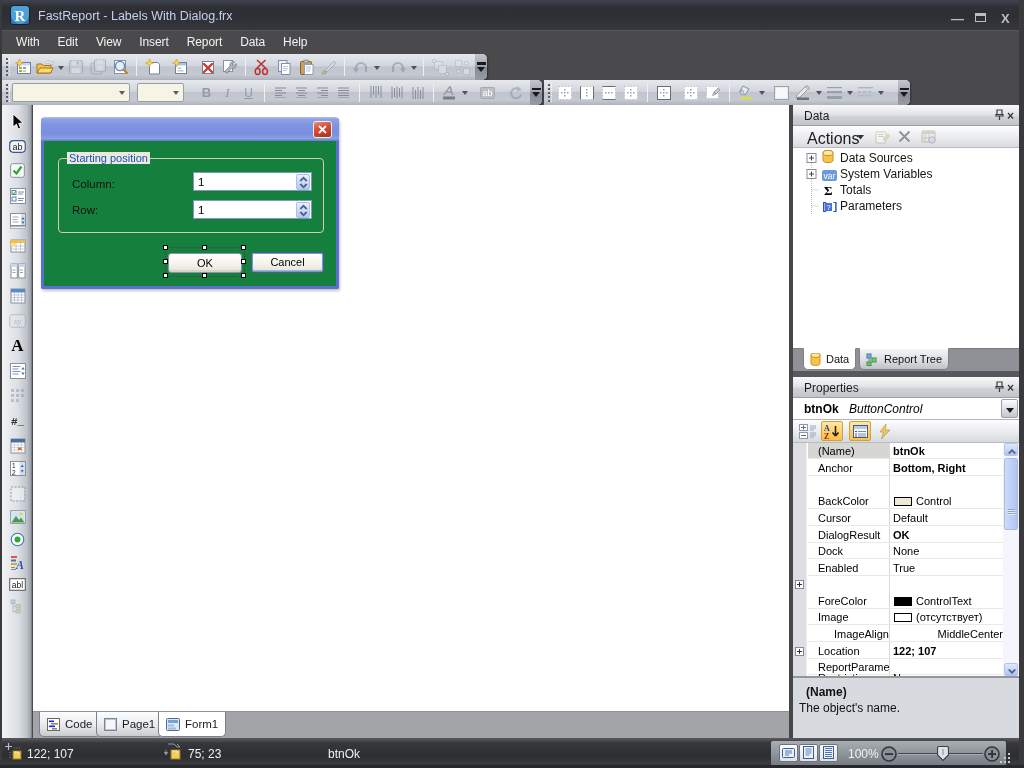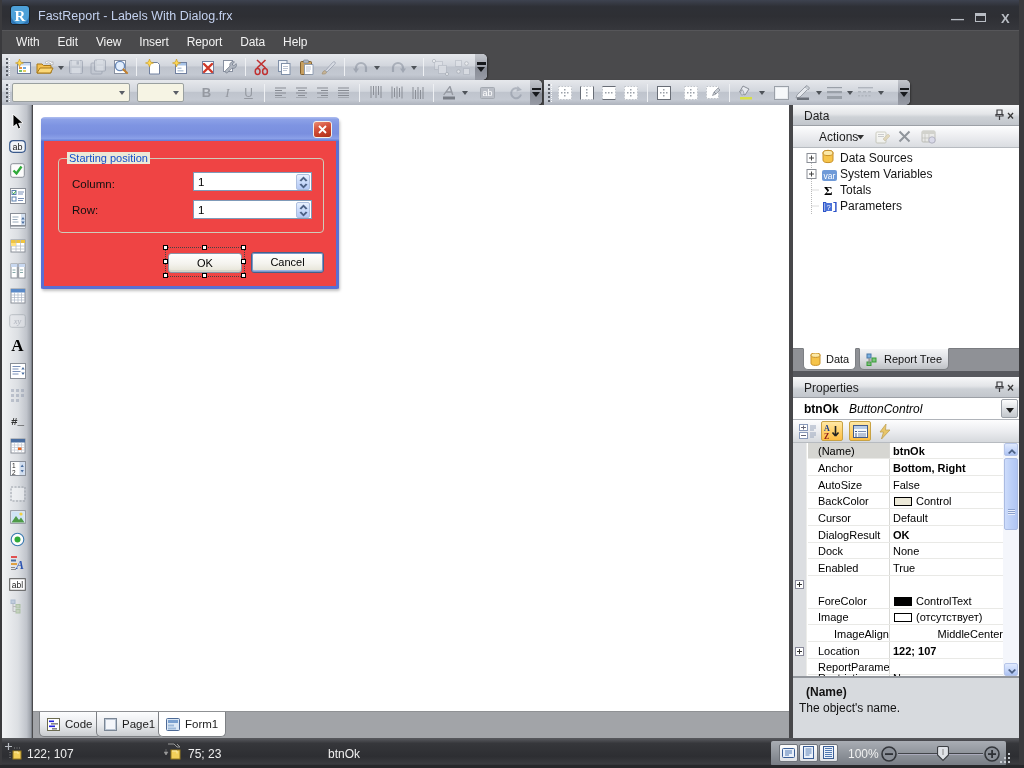--- a/index.html
+++ b/index.html
@@ -39,21 +39,21 @@
 #lefttb { left:2px; top:105px; width:30px; height:633px;
   background:linear-gradient(90deg,#f2f3f5 0%,#dcdfe3 55%,#c0c4cb 85%,#9ba0a8 100%);
   border-right:1px solid #7e838b; }
 .ltool { position:absolute; left:7px; width:17px; height:17px; display:flex; align-items:center; justify-content:center; }
 
 
 #canvas { left:33px; top:105px; width:756px; height:606px; background:#ffffff; }
 
 
 #dlg { position:absolute; left:8px; top:13px; width:298px; height:171px;
-  background:#ef4444; border:3px solid #5a6fd4; border-top:none; border-radius:3px 3px 2px 2px;
+  background:#15803d; border:3px solid #5a6fd4; border-top:none; border-radius:3px 3px 2px 2px;
   box-shadow:1px 2px 3px rgba(0,0,0,0.25); }
 #dlg-title { position:absolute; left:-3px; top:-1px; width:298px; height:24px; border-radius:4px 4px 0 0;
   background:linear-gradient(180deg,#b0bff0 0%,#8ca1e7 10%,#7e94e2 35%,#7a8fdf 70%,#8ba0e8 90%,#6079d2 100%); }
 #dlg-close { position:absolute; right:4px; top:3px; width:19px; height:17px; border-radius:3px;
   border:1px solid #f2f1ec;
   background:linear-gradient(160deg,#eb8f76 0%,#d75641 35%,#c33d27 70%,#a93015 100%);
   color:#fff; font-size:12px; font-weight:bold; text-align:center; line-height:15px; }
 .grpbox { position:absolute; left:14px; top:40px; width:266px; height:75px;
   border:1px solid #cfccba; border-radius:4px; }
 .grpbox-lbl { position:absolute; left:8px; top:-7px; background:#ece9d8; padding:0 2px;
@@ -752,21 +752,21 @@
 <div class="abs" id="rightsep"></div>
 <div class="abs" id="rightpanel">
   <div class="phead">
       <div class="t">Data</div>
     <svg class="pinx" style="left:202px;" width="9" height="12" viewBox="0 0 9 12">
         <path d="M2 1 h5 v4.5 h-5 z M1 5.5 h7 v1.5 h-7 z M4.5 7 v4" fill="none" stroke="#3c3c40" stroke-width="1.2"></path>
       </svg>
       <div class="pinx" style="left:214px;font-size:12px;font-weight:bold;">×</div>
   </div>
   <div class="abar" id="dactions">
-    <span style="position:absolute;left:26px;top:4px;font-size:12px;color:#1c1c1c;">Actions</span>
+    <span style="position:absolute;left:14px;top:4px;font-size:16px;color:#1c1c1c;">Actions</span>
     <svg style="position:absolute;left:64px;top:9px;" width="7" height="5" viewBox="0 0 7 5">
         <path d="M0 0 h7 l-3.5 4.5 z" fill="#333"></path>
       </svg>
     <svg style="position:absolute;left:82px;top:3px;opacity:0.5;" width="16" height="16" viewBox="0 0 16 16">
         <rect x="1" y="3" width="10" height="11" rx="1" fill="#fdfdf4" stroke="#a8a890"></rect>
         <rect x="3" y="5" width="6" height="1" fill="#aaa"></rect>
         <rect x="3" y="7" width="6" height="1" fill="#aaa"></rect>
         <path d="M8 10 L13 5 L15 7 L10 12 z" fill="#d8c488" stroke="#a09060" stroke-width="0.5"></path>
       </svg>
     <svg style="position:absolute;left:105px;top:4px;" width="13" height="13" viewBox="0 0 13 13">
@@ -873,24 +873,20 @@
     <div id="pgutter"></div>
     <div id="pvline"></div>
     <div class="prow" style="top:0px;">
         <div class="nm" style="background:#d6d6d2;">(Name)</div>
         <div class="vl"><b>btnOk</b></div>
       </div>
     <div class="prow" style="top:17px;">
         <div class="nm">Anchor</div>
         <div class="vl"><b>Bottom, Right</b></div>
       </div>
-    <div class="prow" style="top:34px;">
-        <div class="nm">AutoSize</div>
-        <div class="vl">False</div>
-      </div>
     <div class="prow" style="top:50px;">
         <div class="nm">BackColor</div>
         <div class="vl"><span class="sw" style="background:#ece9d8;"></span>Control</div>
       </div>
     <div class="prow" style="top:67px;">
         <div class="nm">Cursor</div>
         <div class="vl">Default</div>
       </div>
     <div class="prow" style="top:84px;">
         <div class="nm">DialogResult</div>

